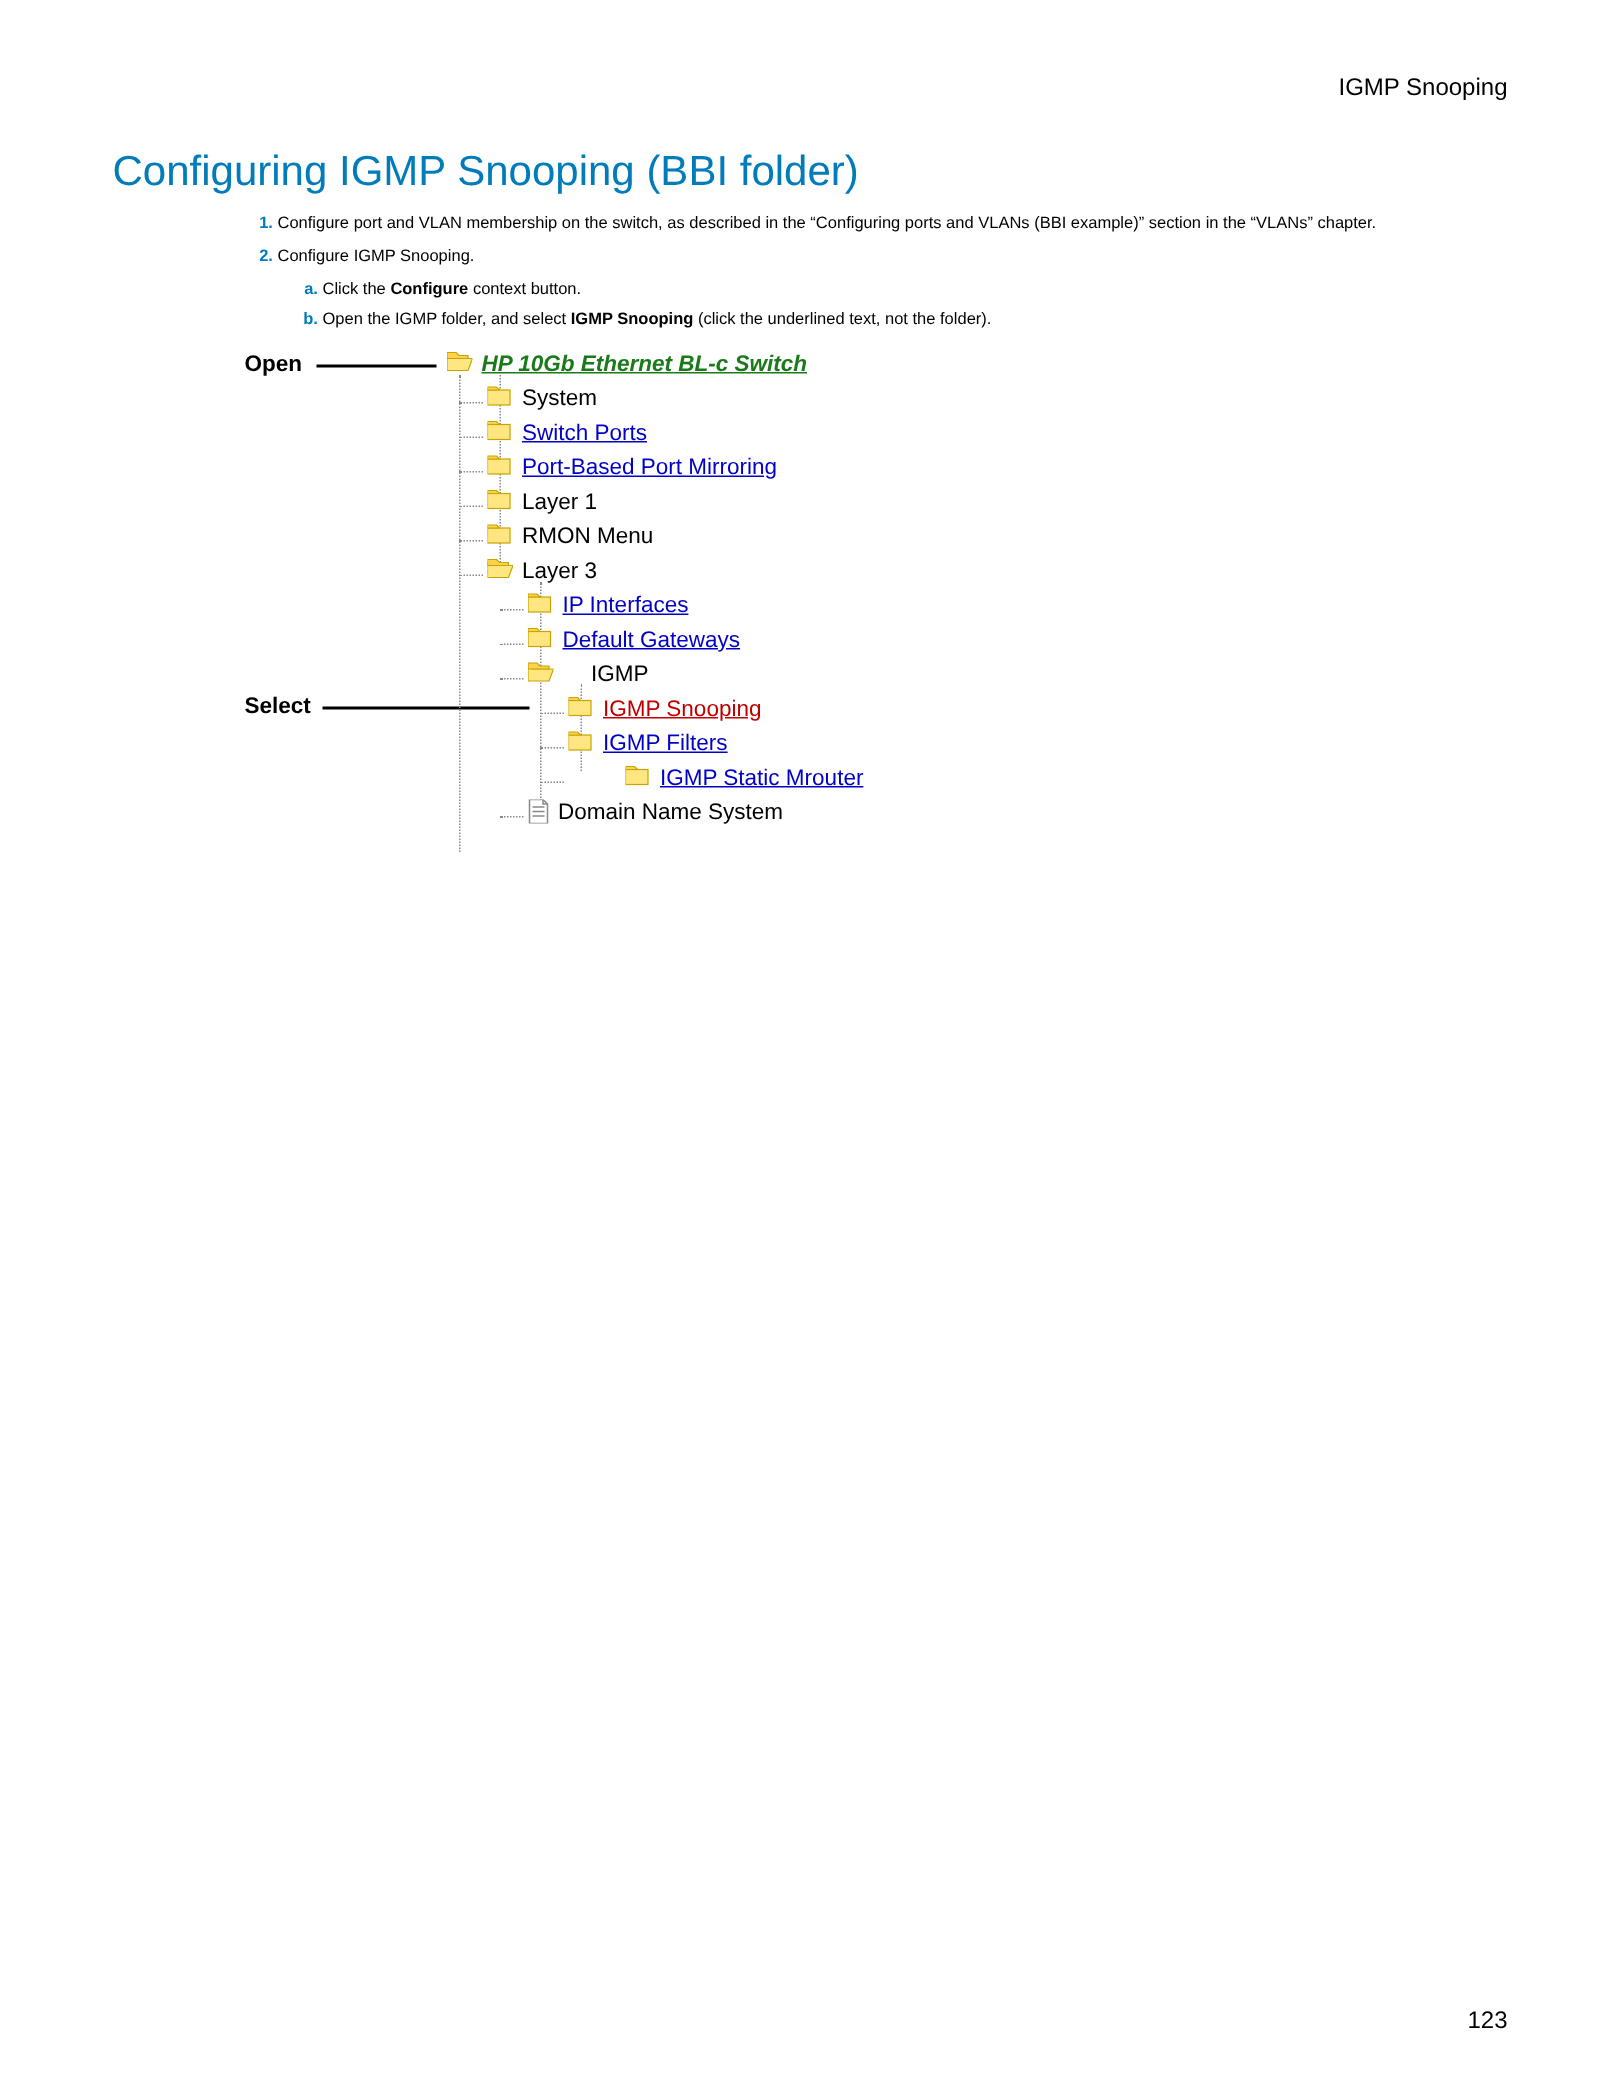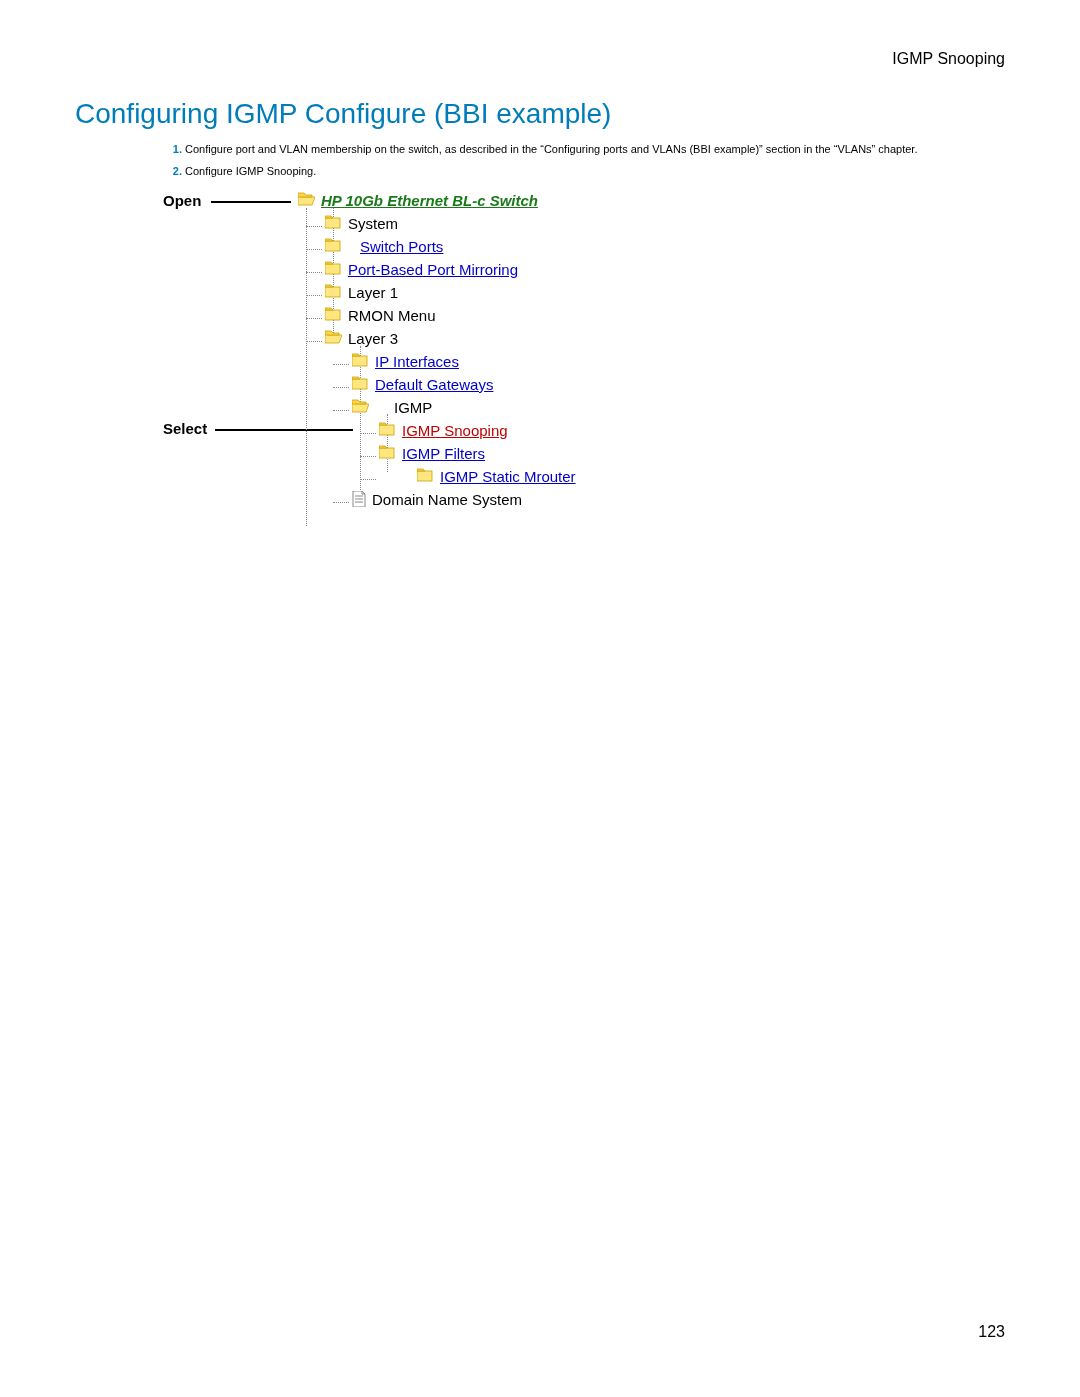--- a/index.html
+++ b/index.html
@@ -125,39 +125,47 @@
     position: absolute;
     border-left: 1px dotted #888;
   }
   .dotted-h {
     position: absolute;
     border-top: 1px dotted #888;
     width: 14px;
   }
   .page-num {
     position: absolute;
-    bottom: 56px;
+    bottom: 40px;
     right: 75px;
     font-size: 16px;
     font-family: "Segoe UI", Arial, sans-serif;
   }
   .b { font-weight: bold; }
 </style>
 </head>
 <body>
 
 <div class="page">
   <div class="header-right">IGMP Snooping</div>
 
-  <div class="section-title">Configuring IGMP Configure (BBI example)</div>
+  <div class="section-title">Configuring IGMP Snooping (BBI folder)</div>
 
   <ol class="main-list">
     <li>Configure port and VLAN membership on the switch, as described in the “Configuring ports and VLANs (BBI example)” section in the “VLANs” chapter.</li>
     <li>
       <span>Configure IGMP Snooping.</span>
+      <ol class="sub-list">
+        <li>
+          <span>Click the </span><span class="b">Configure</span><span> context button.</span>
+        </li>
+        <li>
+          <span>Open the IGMP folder, and select </span><span class="b">IGMP Snooping</span><span> (click the underlined text, not the folder).</span>
+        </li>
+      </ol>
     </li>
   </ol>
 
   <div class="tree-wrap">
 
     <div class="callout" style="left:0; top:0;">Open</div>
     <div class="callout-line" style="left:48px; top:9px; width:80px;"></div>
 
     <div class="callout" style="left:0; top:228px;">Select</div>
     <div class="callout-line" style="left:52px; top:237px; width:138px;"></div>
@@ -182,21 +190,21 @@
       <div class="tree-row" style="margin-left:27px;">
         <div class="dotted-h" style="left:-19px; top:11px; width:16px;"></div>
         <span class="folder-icon">
             <svg viewBox="0 0 17 14">
               <rect x="0" y="3" width="15" height="10" fill="#ffe680" stroke="#c9a400" stroke-width="0.8"></rect>
               <path d="M0 3 L0 1 L6 1 L8 3 Z" fill="#ffd24d" stroke="#c9a400" stroke-width="0.8"></path>
             </svg>
           </span>
         <span class="plain">System</span>
       </div>
-      <div class="tree-row" style="margin-left:27px;gap:12px;">
+      <div class="tree-row" style="margin-left:27px;">
         <div class="dotted-h" style="left:-19px; top:11px; width:16px;"></div>
         <span class="folder-icon">
             <svg viewBox="0 0 17 14">
               <rect x="0" y="3" width="15" height="10" fill="#ffe680" stroke="#c9a400" stroke-width="0.8"></rect>
               <path d="M0 3 L0 1 L6 1 L8 3 Z" fill="#ffd24d" stroke="#c9a400" stroke-width="0.8"></path>
             </svg>
           </span>
         <span class="link">Switch Ports</span>
       </div>
       <div class="tree-row" style="margin-left:27px;">

